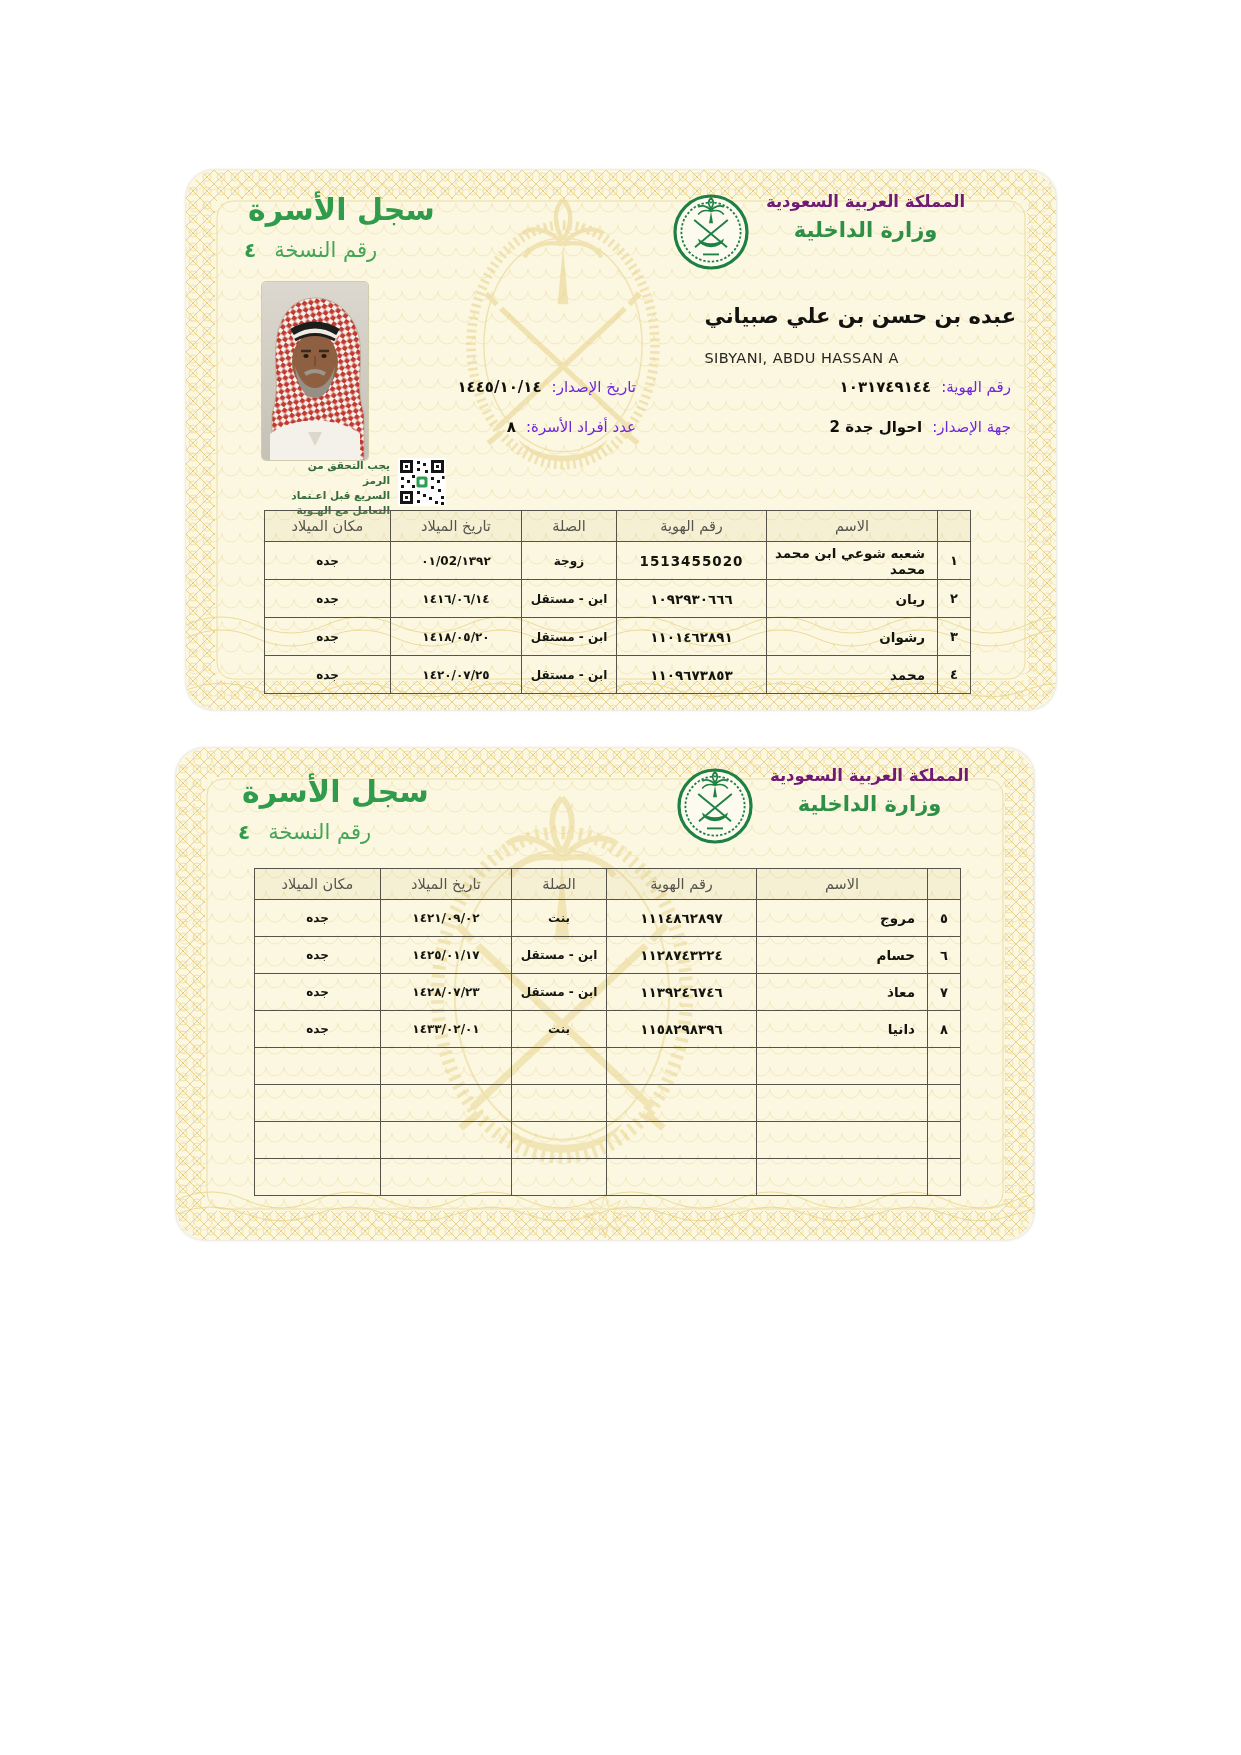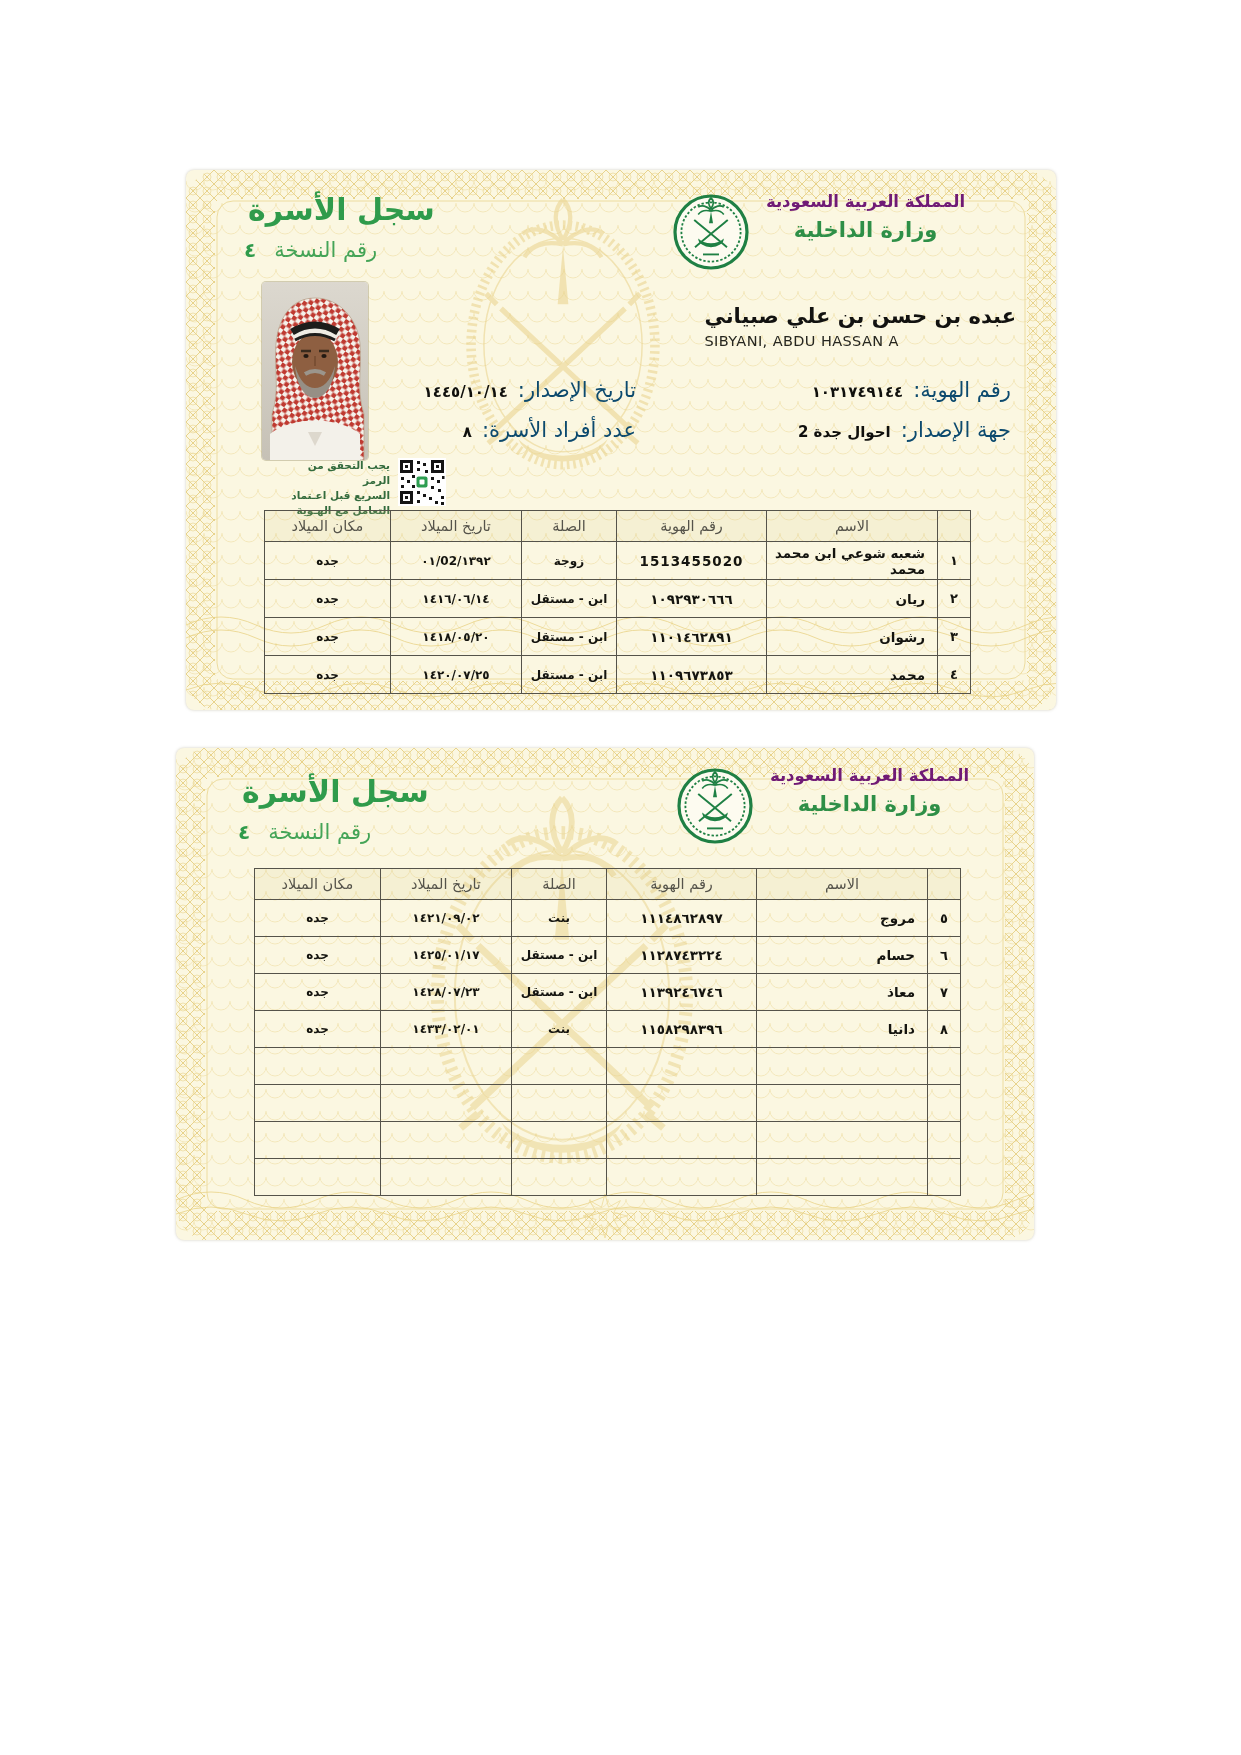--- a/index.html
+++ b/index.html
@@ -2,21 +2,21 @@
 <html lang="ar" dir="rtl"><head>
 <meta charset="utf-8">
 <style>
   html,body{margin:0;padding:0;}
   body{
     width:1241px;height:1755px;background:#ffffff;position:relative;overflow:hidden;
     font-family:"DejaVu Sans","Liberation Sans",sans-serif;
     -webkit-font-smoothing:antialiased;
   }
   .card{
-    position:absolute;background:#fbf7e1;border-radius:8px;overflow:hidden;
+    position:absolute;background:#fbf7e1;border-radius:28px;overflow:hidden;
     box-shadow:0 0 3px rgba(120,110,70,.35);
   }
   .card-front{left:186px;top:170px;width:870px;height:540px;}
   .card-back{left:176px;top:748px;width:858px;height:492px;}
   svg.guilloche{position:absolute;inset:0;width:100%;height:100%;}
   .watermark{position:absolute;color:#e9d28a;opacity:.55;}
   .wm-front{left:252px;top:6px;width:250px;height:310px;}
   .wm-back{left:236px;top:18px;width:300px;height:420px;opacity:.5;}
 
   .title-ar{position:absolute;color:#2f9b4b;font-weight:bold;font-size:30px;letter-spacing:0;}
@@ -26,24 +26,24 @@
   .gov-block{position:absolute;display:flex;gap:12px;align-items:flex-start;}
   .gov-text{width:205px;text-align:center;}
   .calligraphy{color:#701a75;font-weight:bold;font-size:16.5px;line-height:20px;}
   .ministry{color:#2e8f47;font-weight:bold;font-size:21px;margin-top:6px;}
   .moi-badge{width:80px;height:80px;color:#1f8044;flex:0 0 auto;}
 
   .photo-frame{position:absolute;left:76px;top:112px;width:106px;height:178px;
     border-radius:4px;overflow:hidden;box-shadow:0 0 0 1px rgba(150,140,100,.4);}
   .name-block{position:absolute;right:40px;top:134px;text-align:left;}
   .name-ar{font-size:21px;font-weight:bold;color:#121210;}
-  .name-en{font-size:14.5px;color:#26261f;margin-top:5px;letter-spacing:.4px;}
+  .name-en{font-size:14.5px;color:#26261f;margin-top:22px;letter-spacing:.4px;}
 
   .field{position:absolute;display:flex;gap:10px;align-items:baseline;}
-  .field .lbl{color:#0c4a6e;font-size:21px;}
+  .field .lbl{color:#6d28d9;font-size:15px;}
   .field .val{color:#0f0f0c;font-size:15px;font-weight:bold;}
 
   .qr-row{position:absolute;left:92px;top:288px;display:flex;gap:8px;align-items:flex-start;}
   .qr-svg{width:48px;height:48px;flex:0 0 auto;}
   .qr-note{width:112px;text-align:right;color:#336b3d;font-size:10.5px;font-weight:bold;line-height:15px;}
 
   .members{position:absolute;border-collapse:collapse;table-layout:fixed;width:706px;background:transparent;}
   .members td{border:1px solid #55534a;padding:0 4px;text-align:center;vertical-align:middle;overflow:hidden;}
   .members tr.hdr td{height:30px;color:#55534a;font-size:14.5px;font-weight:normal;background:rgba(216,196,130,.14);}
   .tbl-front{left:78px;top:340px;}

